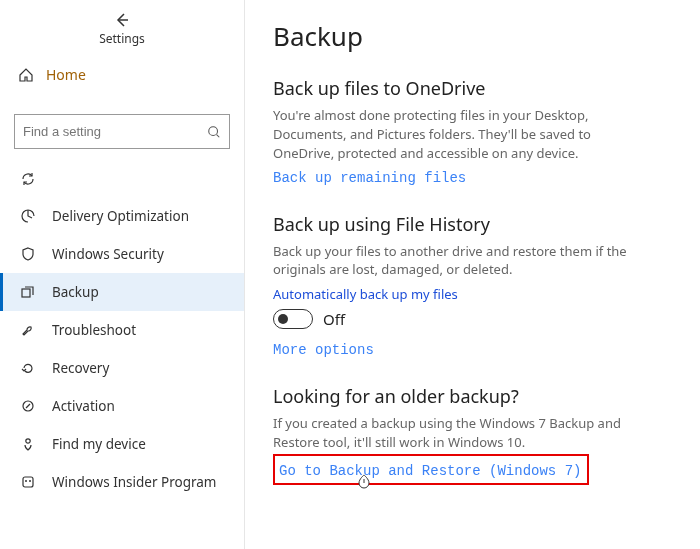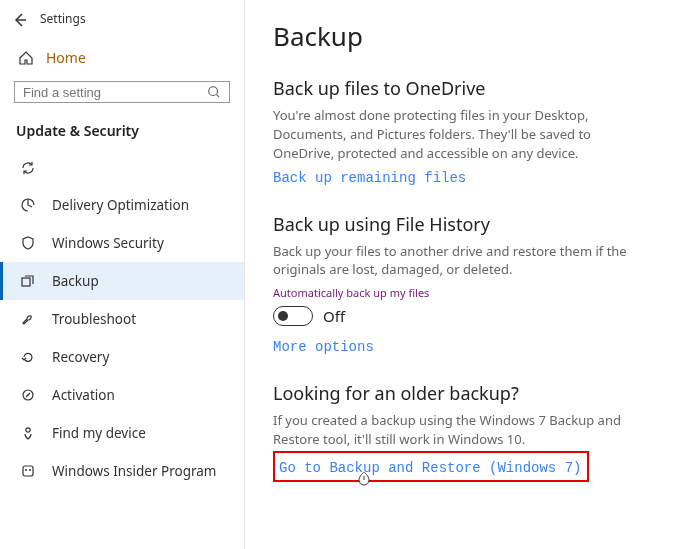--- a/index.html
+++ b/index.html
@@ -18,22 +18,24 @@
     min-width: 245px;
     height: 100%;
     background: #fff;
     border-right: 1px solid #e6e6e6;
     display: flex;
     flex-direction: column;
     padding-top: 6px;
   }
   .top-row {
     display: flex;
-    gap: 10px;
+    align-items: center;
+    gap: 0;
     padding: 4px 10px 8px 10px;
+    flex-direction: column;
   }
   .back-btn {
     width: 20px;
     height: 20px;
     display: flex;
     align-items: center;
     justify-content: center;
     cursor: pointer;
   }
   .app-title {
@@ -47,26 +49,27 @@
     padding: 10px 18px;
     cursor: pointer;
   }
   .home-row .icon { width: 16px; height: 16px; }
   .home-label { font-size: 14px; color: #a16207; }
   .search-wrap {
     padding: 4px 14px 12px 14px;
   }
   .search-box {
     width: 100%;
-    height: 22px;
+    height: 35px;
     background: #fff;
     border: 1px solid #999;
     display: flex;
     align-items: center;
     padding: 0 8px;
+    margin-top: 16px;
   }
   .search-input {
     flex: 1;
     border: none;
     outline: none;
     font-size: 13px;
     color: #555;
     background: transparent;
   }
   .section-header {
@@ -137,22 +140,22 @@
     max-width: 360px;
   }
   .link {
     color: #3b82f6;
     font-size: 14px;
     cursor: pointer;
     display: inline-block;
     font-family: Liberation Mono, monospace;
   }
   .sub-label {
-    font-size: 11px;
-    color: #701a75;
+    font-size: 13px;
+    color: #1d4ed8;
     margin-top: 6px;
     margin-bottom: 6px;
   }
   .toggle-row {
     display: flex;
     align-items: center;
     gap: 10px;
     margin-bottom: 10px;
   }
   .toggle {
@@ -221,21 +224,20 @@
       <input class="search-input" placeholder="Find a setting" style="">
       <span>
         <svg width="14" height="14" viewBox="0 0 16 16">
           <circle cx="7" cy="7" r="5" fill="none" stroke="#555" stroke-width="1.2"></circle>
           <path d="M11 11 L14 14" stroke="#555" stroke-width="1.2"></path>
         </svg>
       </span>
     </div>
   </div>
 
-  <div class="section-header">Update &amp; Security</div>
 
   <div class="nav-list">
 
     <div class="nav-item">
       <span class="icon">
         <svg width="16" height="16" viewBox="0 0 16 16">
             <path d="M3 8a5 5 0 0 1 9-3M13 8a5 5 0 0 1-9 3" fill="none" stroke="#333" stroke-width="1.2"></path>
             <path d="M12 2v3h-3M4 14v-3h3" fill="none" stroke="#333" stroke-width="1.2"></path>
           </svg>
       </span>

